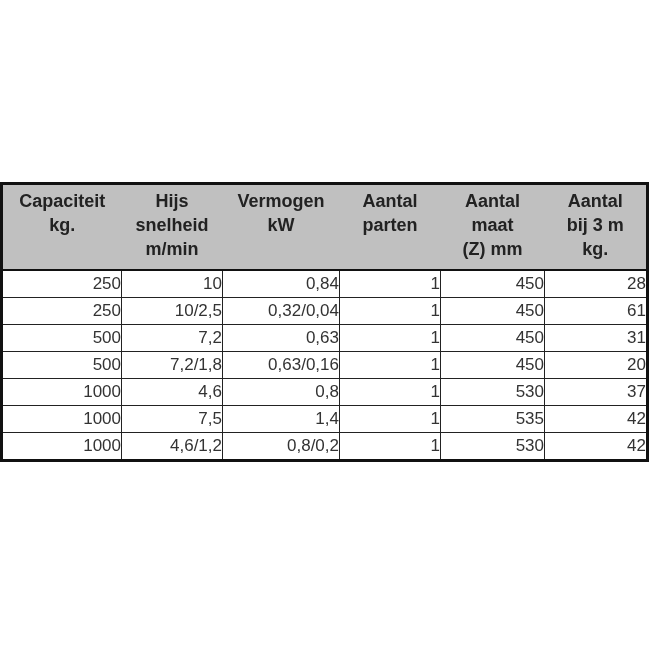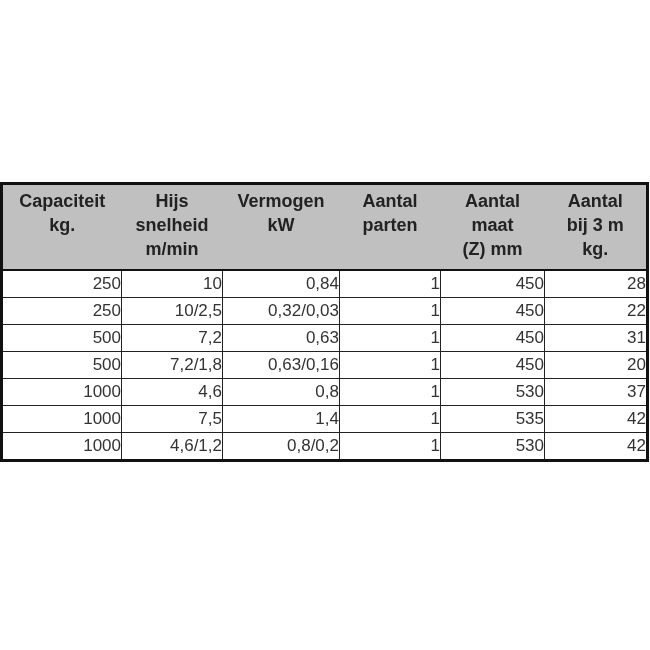--- a/index.html
+++ b/index.html
@@ -106,24 +106,24 @@
       <td>250</td>
       <td>10</td>
       <td>0,84</td>
       <td>1</td>
       <td>450</td>
       <td>28</td>
     </tr>
     <tr>
       <td>250</td>
       <td>10/2,5</td>
-      <td>0,32/0,03</td>
+      <td>0,32/0,04</td>
       <td>1</td>
       <td>450</td>
-      <td>22</td>
+      <td>61</td>
     </tr>
     <tr>
       <td>500</td>
       <td>7,2</td>
       <td>0,63</td>
       <td>1</td>
       <td>450</td>
       <td>31</td>
     </tr>
     <tr>

